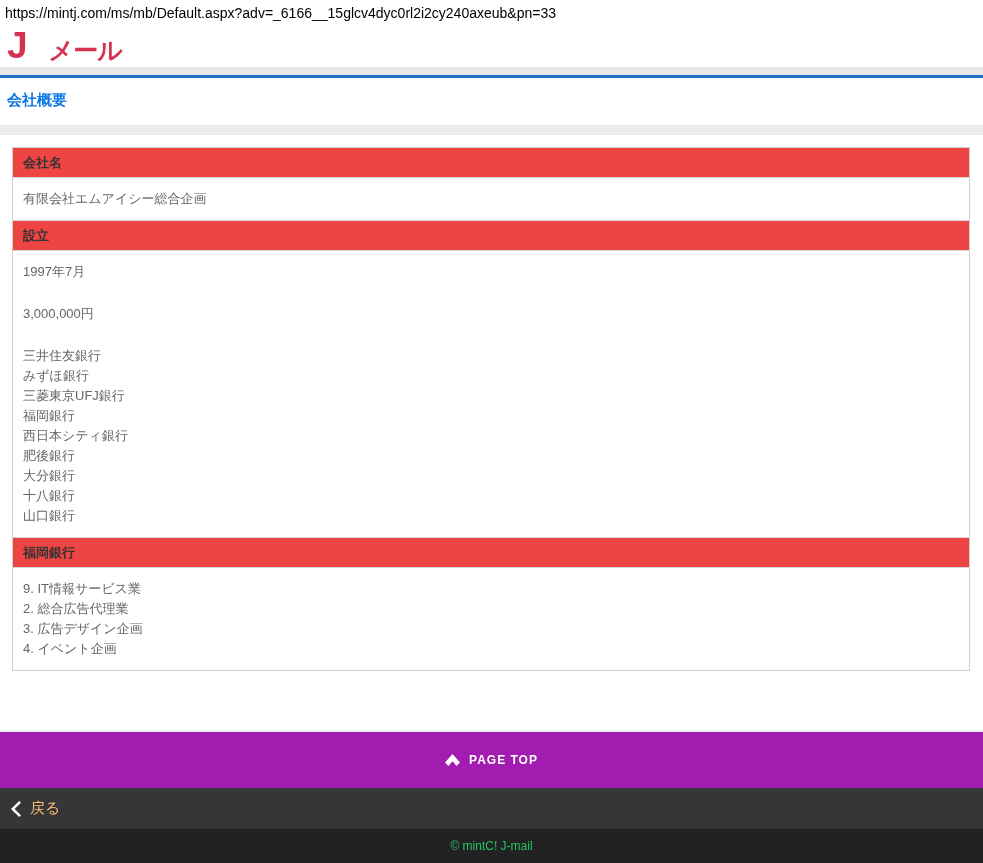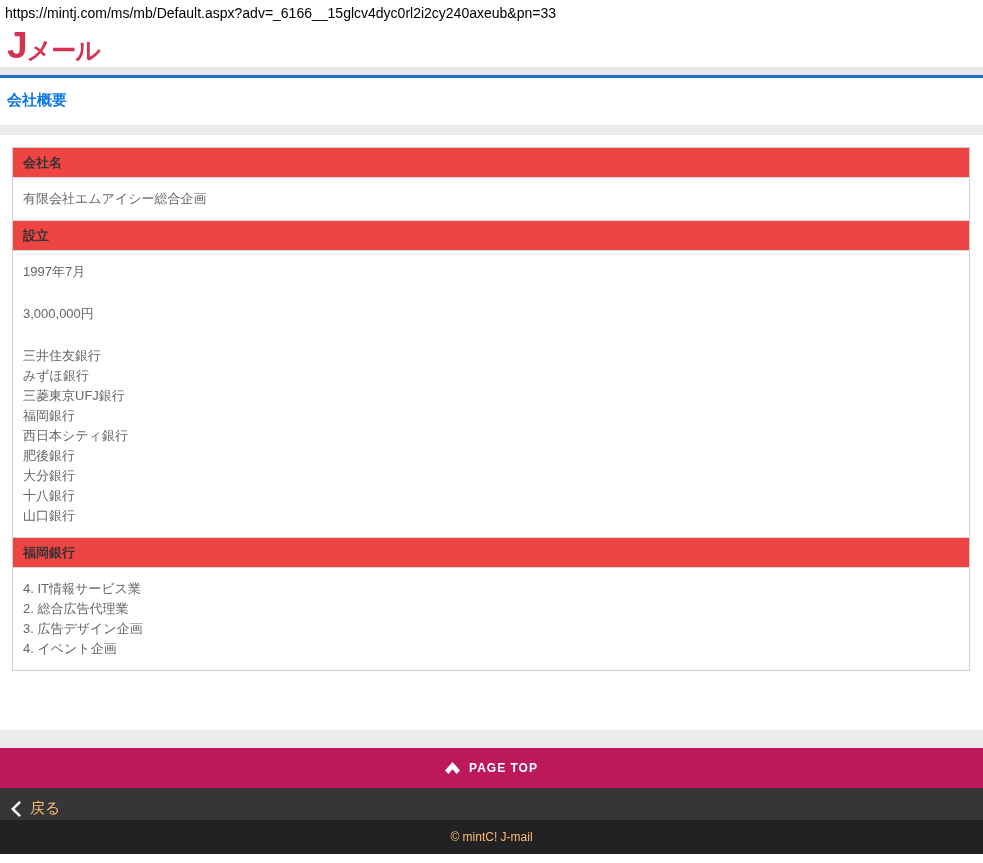--- a/index.html
+++ b/index.html
@@ -26,21 +26,21 @@
     height: 38px;
     display: flex;
     align-items: flex-end;
     color: #d43352;
     font-weight: 900;
     letter-spacing: -1px;
     line-height: 1;
     cursor: pointer;
   }
   .logo .logo-j { font-size: 37px; }
-  .logo .logo-suffix { font-size: 25px; padding-bottom: 1px; }
+  .logo .logo-suffix { font-size: 25px; padding-bottom: 1px; margin-left: 22px; }
 
   
   .top-strip {
     margin-top: 3px;
     height: 11px;
     background: #e9e9e9;
     border-bottom: 3px solid #2073c2;
   }
 
   
@@ -86,22 +86,22 @@
     position: absolute;
     left: 0; right: 0;
     bottom: 115px;
     height: 18px;
     background: #ececec;
   }
   .pagetop-bar {
     position: absolute;
     left: 0; right: 0;
     bottom: 75px;
-    height: 40px;
-    background: #be185d;
+    height: 56px;
+    background: #a21caf;
     color: #ffffff;
     display: flex;
     align-items: center;
     justify-content: center;
     font-size: 12px;
     font-weight: 600;
     letter-spacing: 1px;
     cursor: pointer;
   }
   .pagetop-bar .chev { display: inline-flex; margin-right: 9px; }
@@ -115,24 +115,24 @@
     display: flex;
     align-items: center;
     padding-left: 10px;
     font-size: 15px;
     cursor: pointer;
   }
   .back-bar .chev { display: inline-flex; margin-right: 9px; }
   .copyright-bar {
     position: absolute;
     left: 0; right: 0;
-    bottom: 9px;
+    bottom: 0;
     height: 34px;
     background: #222224;
-    color: #fdba74;
+    color: #22c55e;
     display: flex;
     align-items: center;
     justify-content: center;
     font-size: 12px;
   }
 </style>
 </head>
 <body>
 
 <div class="url-line">https://mintj.com/ms/mb/Default.aspx?adv=_6166__15glcv4dyc0rl2i2cy240axeub&amp;pn=33</div>
@@ -170,21 +170,21 @@
     <div>福岡銀行</div>
     <div>西日本シティ銀行</div>
     <div>肥後銀行</div>
     <div>大分銀行</div>
     <div>十八銀行</div>
     <div>山口銀行</div>
   </div>
 
   <div class="th">福岡銀行</div>
   <div class="td">
-    <div>4. IT情報サービス業</div>
+    <div>9. IT情報サービス業</div>
     <div>2. 総合広告代理業</div>
     <div>3. 広告デザイン企画</div>
     <div>4. イベント企画</div>
   </div>
 </div>
 
 <div class="bottom-gray-strip"></div>
 
 <div class="pagetop-bar">
   <span class="chev">

